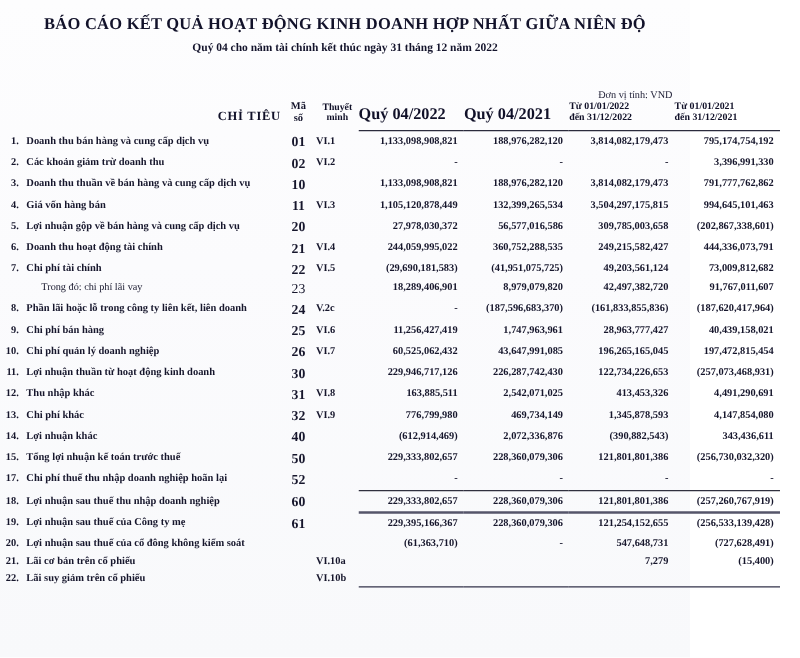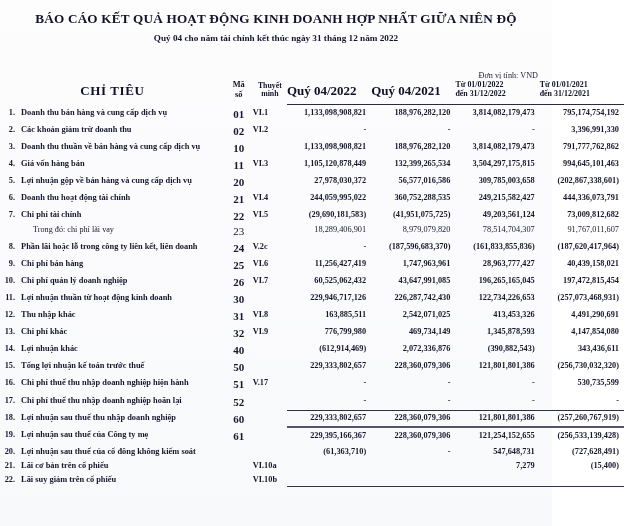--- a/index.html
+++ b/index.html
@@ -57,21 +57,21 @@
   table.report col.c-code   { width: 28px; }
   table.report col.c-note   { width: 34px; }
   table.report col.c-val    { width: 84px; }
   thead th {
     font-weight: bold;
     vertical-align: bottom;
     padding: 0 0 3px 0;
     font-size: 8.4px;
     color: #101028;
   }
-  thead th.h-label { text-align: center; letter-spacing: 0.6px; font-size: 13px;}
+  thead th.h-label { text-align: right; letter-spacing: 0.6px; font-size: 10px;}
   thead th.h-code  { text-align: center; line-height: 1.12; margin-top: 20px; }
   thead th.h-note  { text-align: center; line-height: 1.12; font-size: 7.8px;}
   thead th.h-val   { text-align: left; line-height: 1.2; font-size: 7.9px; padding-right: 4px;}
   thead th.h-val.wide { font-size: 13px; }
   thead tr.rule th.ruled {
     border-bottom: 1.2px solid #2b2b3d;
     height: 2px;
     padding: 0;
   }
   thead tr.rule th.ruled .inner { display: block; height: 0; }
@@ -108,21 +108,21 @@
     font-weight: bold;
     font-size: 8.3px;
   }
   td.val {
     text-align: right;
     padding-right: 5px;
     font-weight: bold;
     font-size: 8.3px;
     white-space: nowrap;
   }
-  td.val.plain { font-weight: normal; }
+  td.val.plain { font-weight: bold; }
   tr.emph td.val {
     border-top: 1.1px solid #30303f;
     border-bottom: 2.4px solid #55556a;
     padding-top: 2.4px;
     padding-bottom: 1.6px;
   }
   tr.tight td { padding-top: 0.3px; padding-bottom: 2.2px; }
   tr.bottomrule td.val {
     border-bottom: 1.1px solid #33334a;
   }
@@ -259,21 +259,21 @@
           <td class="val">49,203,561,124</td>
           <td class="val">73,009,812,682</td>
         </tr>
         <tr class="tight">
           <td class="idx"></td>
           <td class="label plain">Trong đó: chi phí lãi vay</td>
           <td class="code plain">23</td>
           <td class="note"></td>
           <td class="val plain">18,289,406,901</td>
           <td class="val plain">8,979,079,820</td>
-          <td class="val plain">78,514,704,307</td>
+          <td class="val plain">42,497,382,720</td>
           <td class="val plain">91,767,011,607</td>
         </tr>
         <tr>
           <td class="idx">8.</td>
           <td class="label">Phần lãi hoặc lỗ trong công ty liên kết, liên doanh</td>
           <td class="code">24</td>
           <td class="note">V.2c</td>
           <td class="val">-</td>
           <td class="val">(187,596,683,370)</td>
           <td class="val">(161,833,855,836)</td>
@@ -343,30 +343,20 @@
           <td class="idx">15.</td>
           <td class="label">Tổng lợi nhuận kế toán trước thuế</td>
           <td class="code">50</td>
           <td class="note"></td>
           <td class="val">229,333,802,657</td>
           <td class="val">228,360,079,306</td>
           <td class="val">121,801,801,386</td>
           <td class="val">(256,730,032,320)</td>
         </tr>
         <tr>
-          <td class="idx">16.</td>
-          <td class="label">Chi phí thuế thu nhập doanh nghiệp hiện hành</td>
-          <td class="code">51</td>
-          <td class="note">V.17</td>
-          <td class="val">-</td>
-          <td class="val">-</td>
-          <td class="val">-</td>
-          <td class="val">530,735,599</td>
-        </tr>
-        <tr>
           <td class="idx">17.</td>
           <td class="label">Chi phí thuế thu nhập doanh nghiệp hoãn lại</td>
           <td class="code">52</td>
           <td class="note"></td>
           <td class="val">-</td>
           <td class="val">-</td>
           <td class="val">-</td>
           <td class="val">-</td>
         </tr>
         <tr class="emph">

